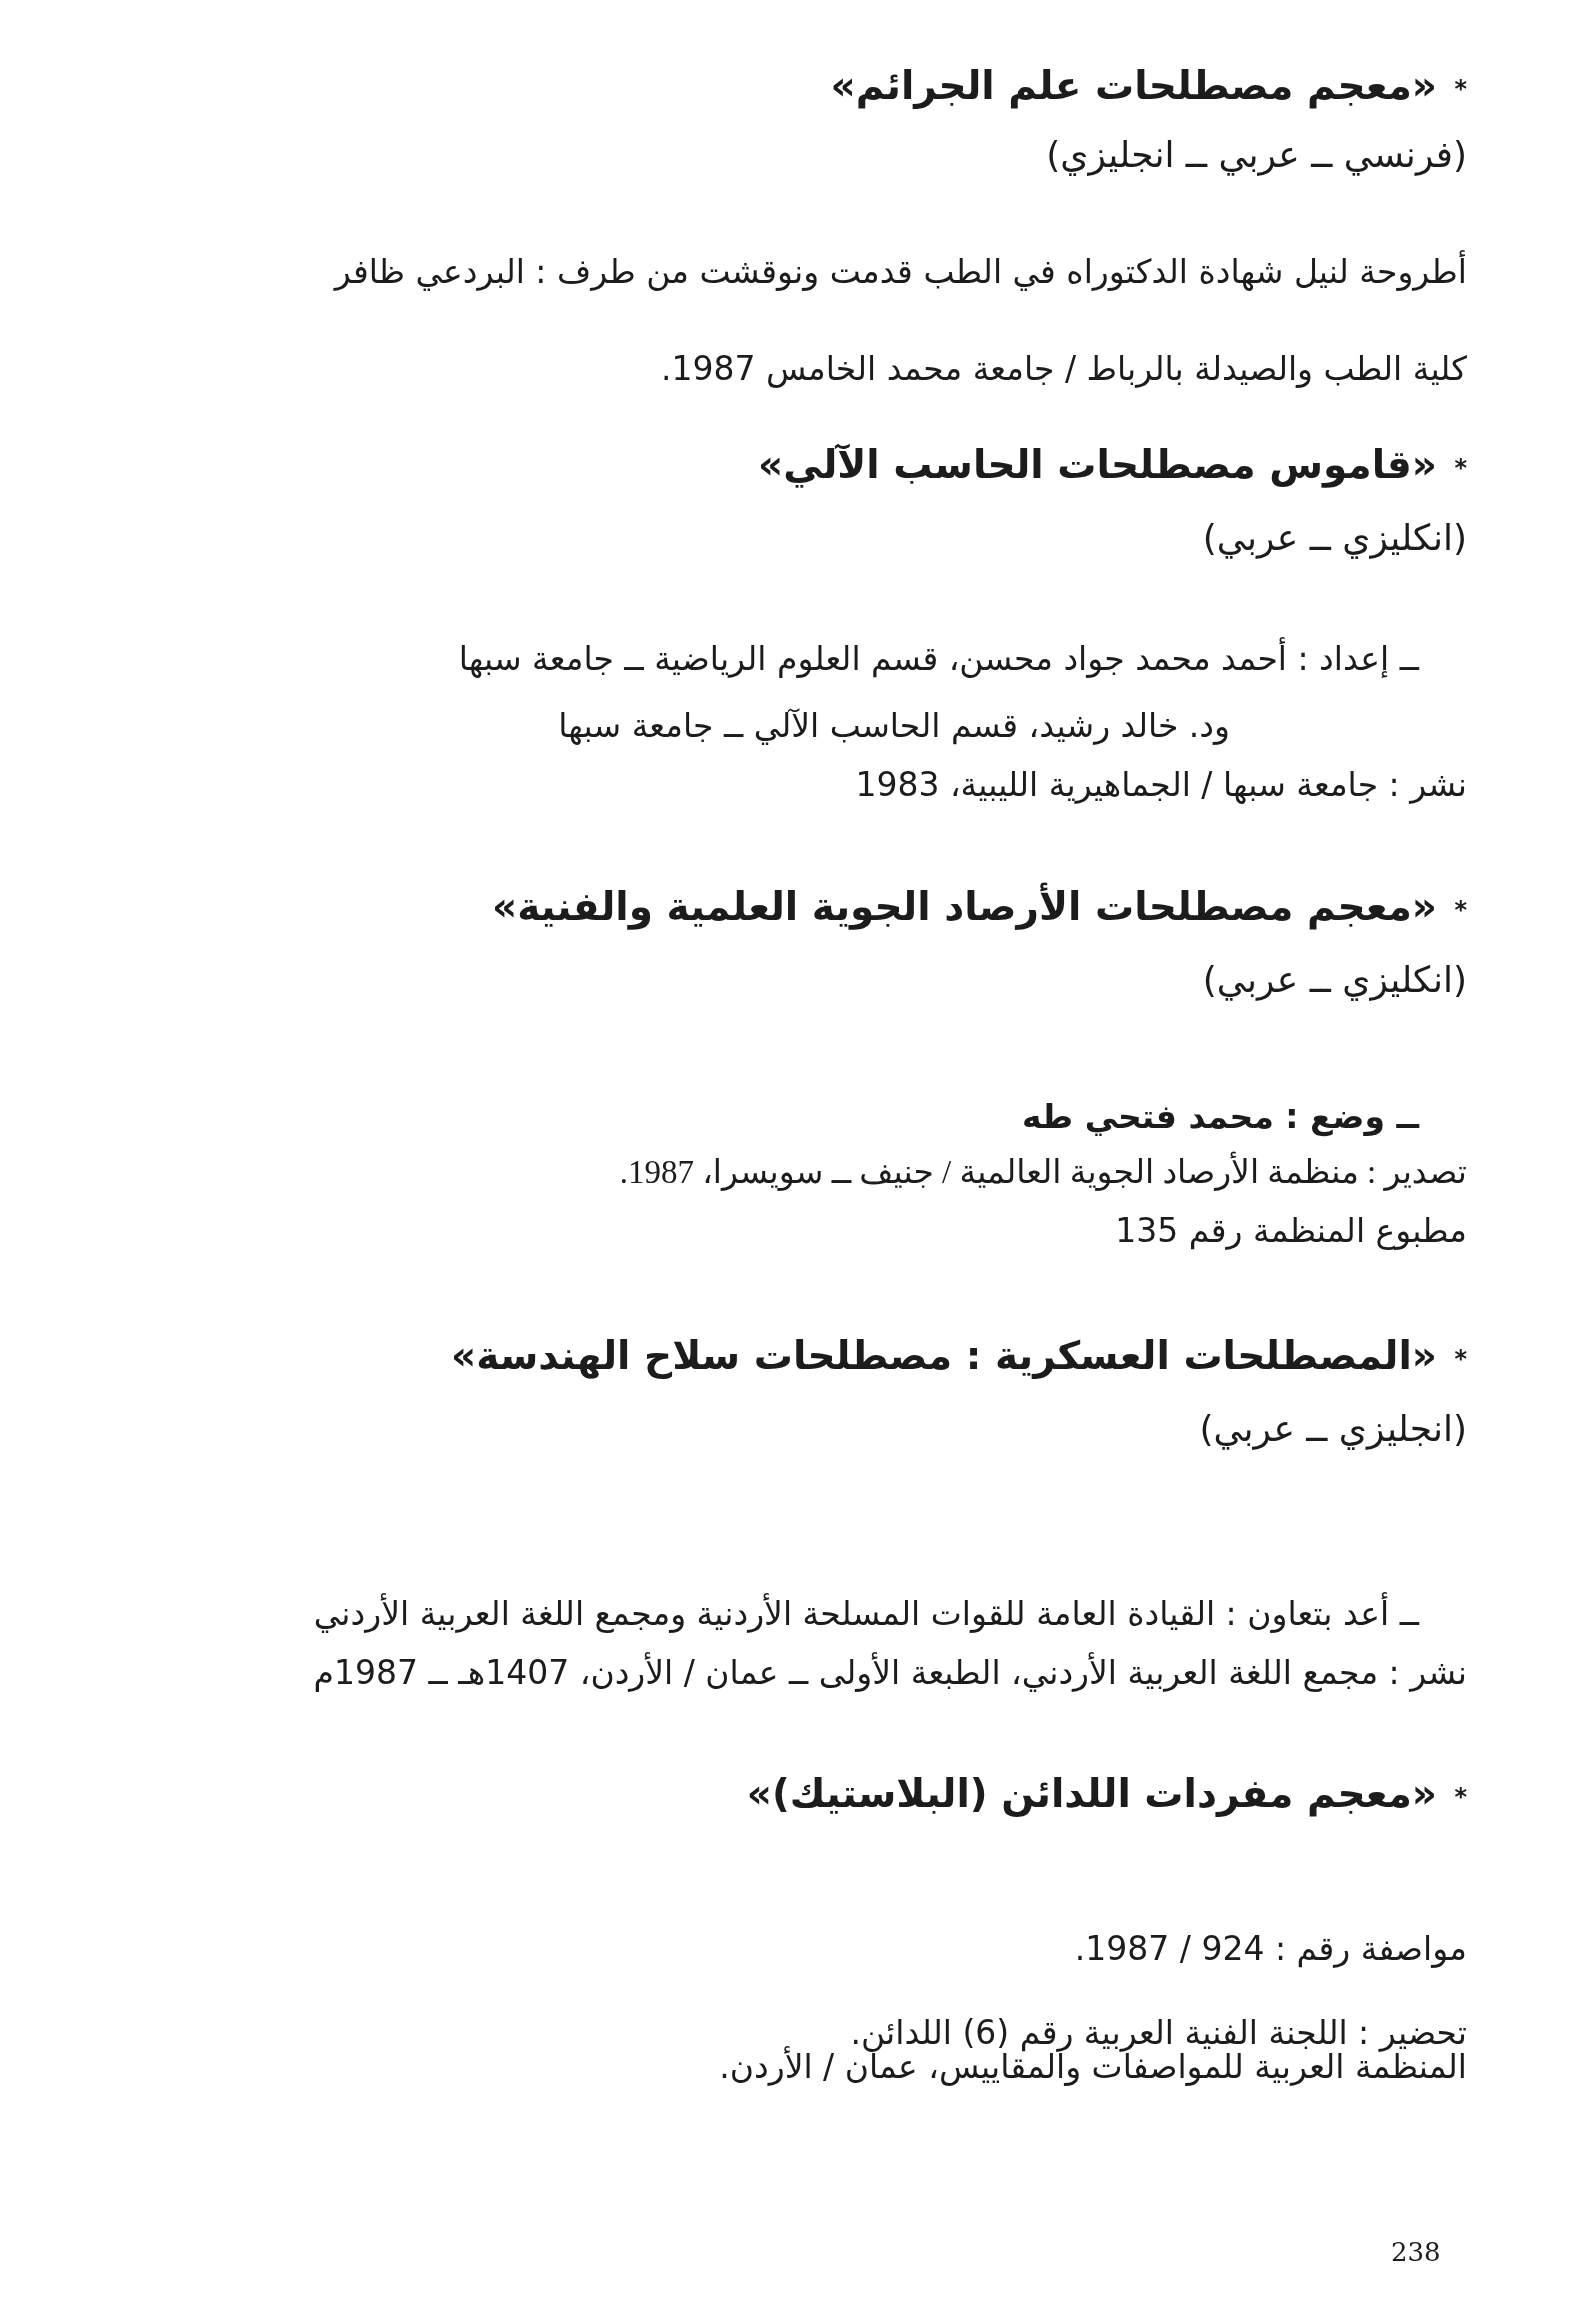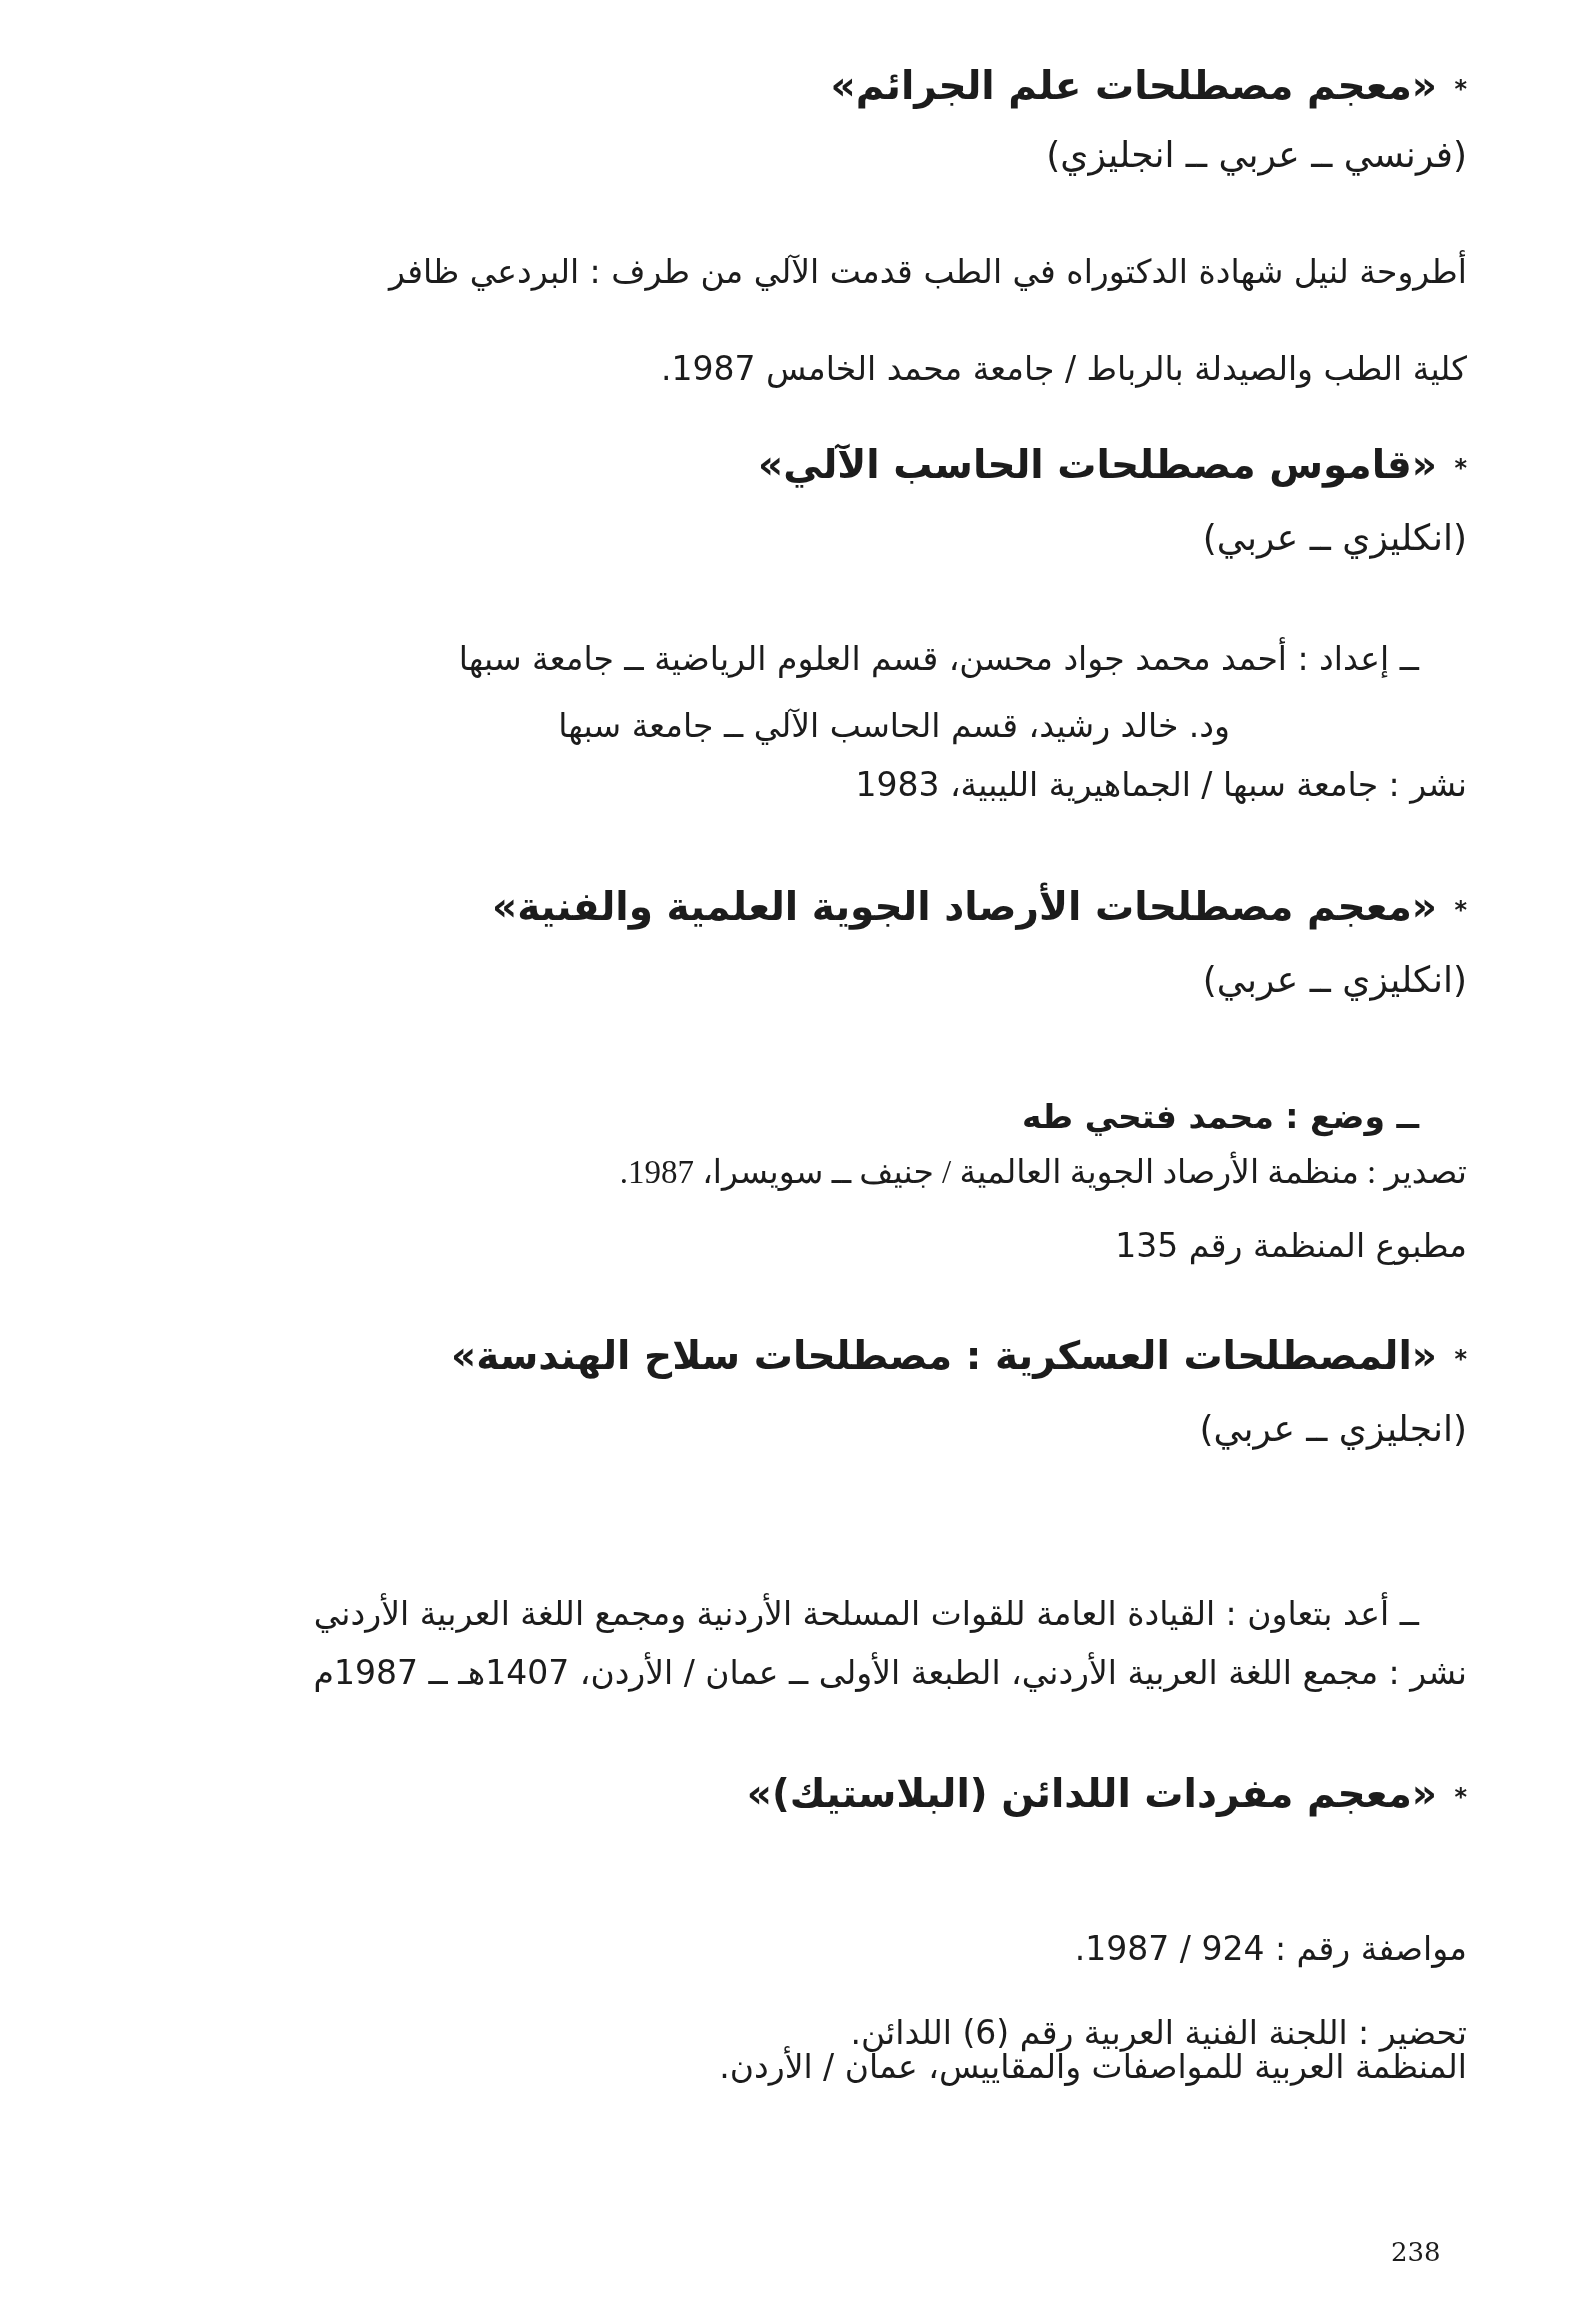--- a/index.html
+++ b/index.html
@@ -13,38 +13,38 @@
   .indent { right:158px; }
   .page-num { position:absolute; left:1391px; top:2237px; font-family:"DejaVu Serif", serif; font-size:26px; direction:ltr; }
 </style>
 </head>
 <body>
 
 <div class="line title" style="top:63px;">
   <span class="star">*</span><span>«معجم مصطلحات علم الجرائم»</span>
 </div>
 <div class="line lang" style="top:134px;">(فرنسي ــ عربي ــ انجليزي)</div>
-<div class="line body" style="top:252px; right:110px;">أطروحة لنيل شهادة الدكتوراه في الطب قدمت الآلي من طرف : البردعي ظافر</div>
+<div class="line body" style="top:252px; right:110px;">أطروحة لنيل شهادة الدكتوراه في الطب قدمت ونوقشت من طرف : البردعي ظافر</div>
 <div class="line body" style="top:320px;margin-top:29px;">كلية الطب والصيدلة بالرباط / جامعة محمد الخامس 1987.</div>
 
 <div class="line title" style="top:442px;">
   <span class="star">*</span><span>«قاموس مصطلحات الحاسب الآلي»</span>
 </div>
 <div class="line lang" style="top:517px;">(انكليزي ــ عربي)</div>
 <div class="line body indent" style="top:639px;">ــ إعداد : أحمد محمد جواد محسن، قسم العلوم الرياضية ــ جامعة سبها</div>
 <div class="line body" style="top:706px; right:347px;">ود. خالد رشيد، قسم الحاسب الآلي ــ جامعة سبها</div>
 <div class="line body" style="top:765px;">نشر : جامعة سبها / الجماهيرية الليبية، 1983</div>
 
 <div class="line title" style="top:884px;">
   <span class="star">*</span><span>«معجم مصطلحات الأرصاد الجوية العلمية والفنية»</span>
 </div>
 <div class="line lang" style="top:959px;">(انكليزي ــ عربي)</div>
 <div class="line body indent" style="top:1097px;font-weight:bold;">ــ وضع : محمد فتحي طه</div>
 <div class="line body" style="top:1152px;font-family:Liberation Serif, serif;">تصدير : منظمة الأرصاد الجوية العالمية / جنيف ــ سويسرا، 1987.</div>
-<div class="line body" style="top:1211px;margin-top:15px;">مطبوع المنظمة رقم 135</div>
+<div class="line body" style="top:1211px;">مطبوع المنظمة رقم 135</div>
 
 <div class="line title" style="top:1333px;">
   <span class="star">*</span><span>«المصطلحات العسكرية : مصطلحات سلاح الهندسة»</span>
 </div>
 <div class="line lang" style="top:1408px;">(انجليزي ــ عربي)</div>
 <div class="line body indent" style="top:1594px;">ــ أعد بتعاون : القيادة العامة للقوات المسلحة الأردنية ومجمع اللغة العربية الأردني</div>
 <div class="line body" style="top:1653px;">نشر : مجمع اللغة العربية الأردني، الطبعة الأولى ــ عمان / الأردن، 1407هـ ــ 1987م</div>
 
 <div class="line title" style="top:1771px;">
   <span class="star">*</span><span>«معجم مفردات اللدائن (البلاستيك)»</span>

